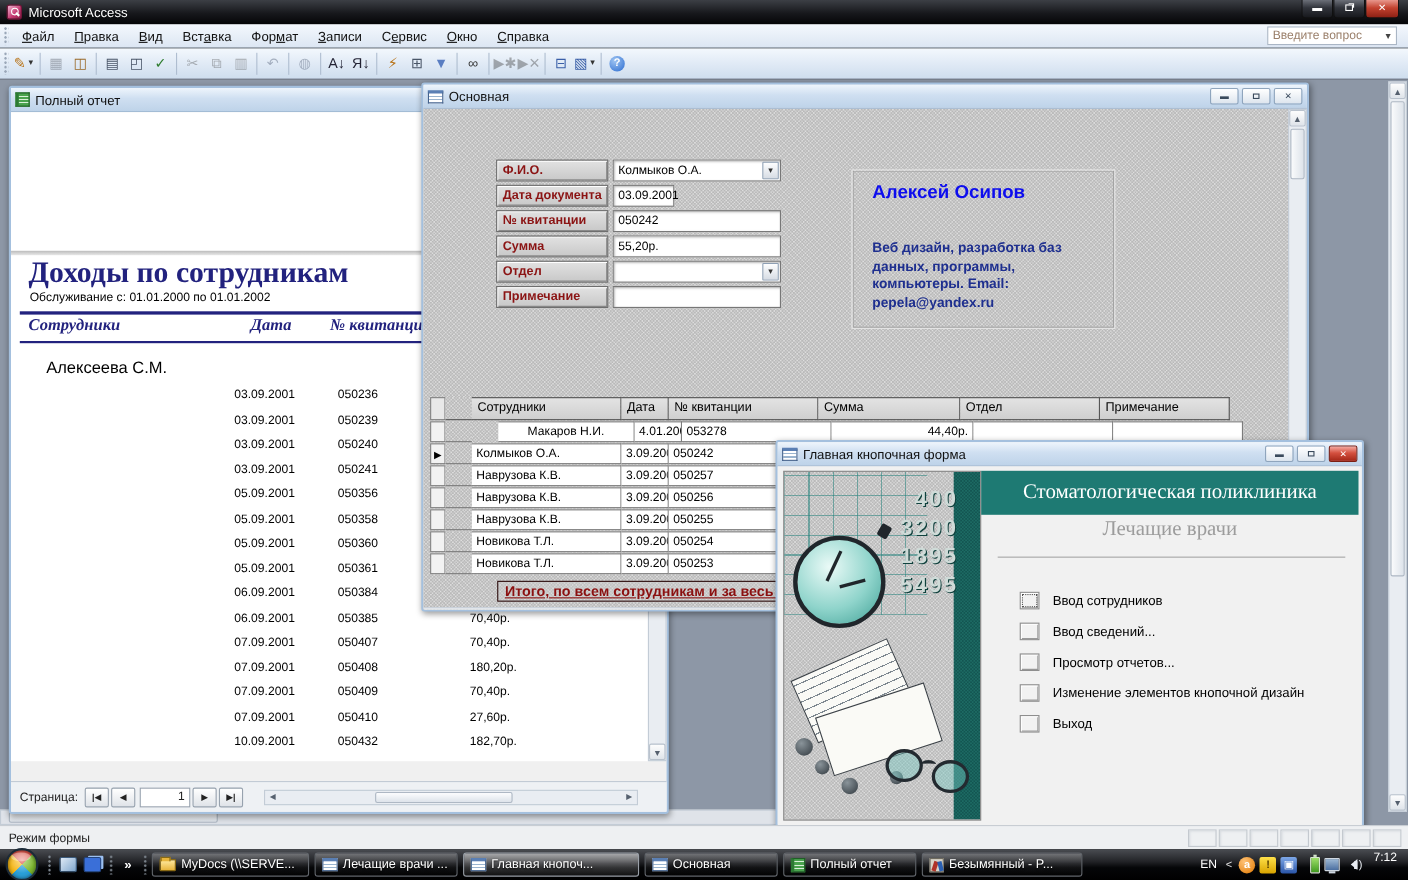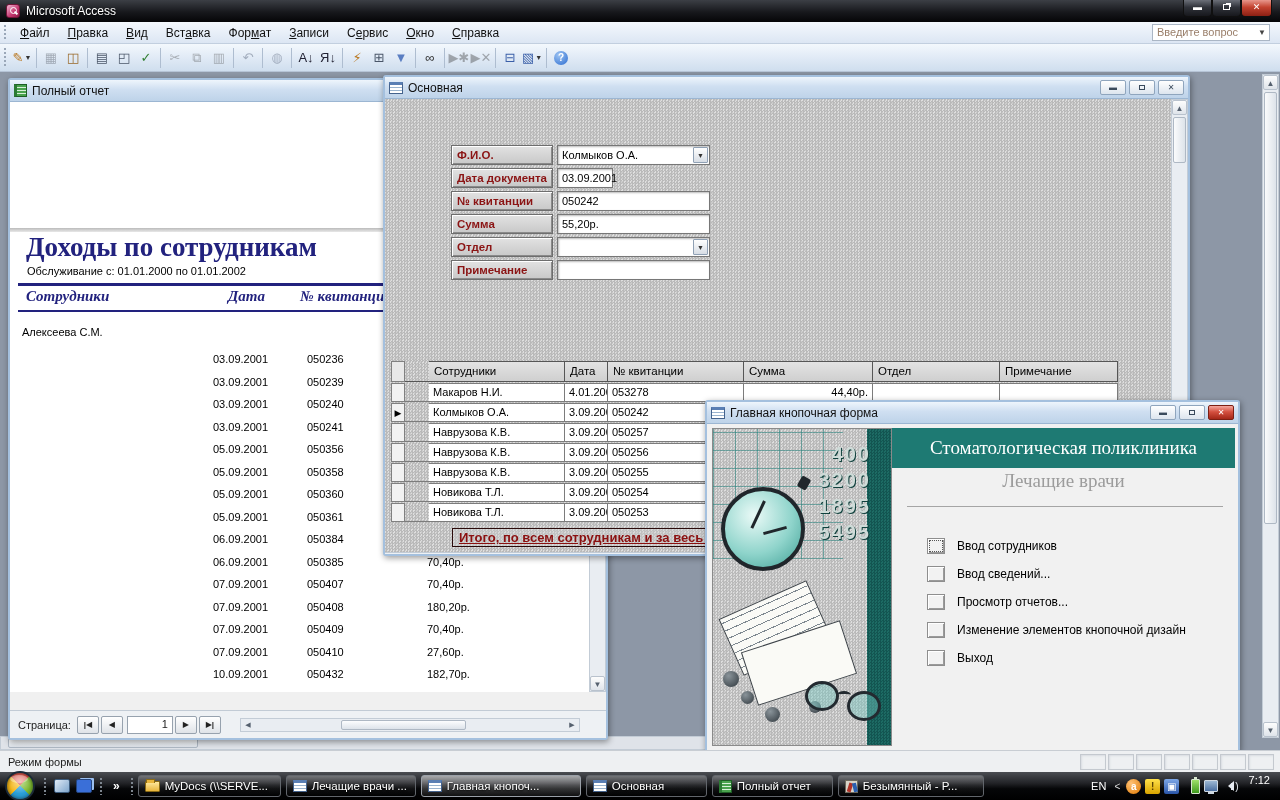--- a/index.html
+++ b/index.html
@@ -71,21 +71,21 @@
   
   #win-report{left:8px;top:78px;width:600px;height:662px;z-index:1;}
   #report-page{position:absolute;left:0;top:22px;width:580px;height:590px;background:#fff;overflow:hidden;}
   #rep-band{position:absolute;left:0;top:126px;width:580px;height:4px;background:linear-gradient(#bbb,#e8e8e8);}
   #rep-title{position:absolute;left:16px;top:130px;font-family:"Liberation Serif","DejaVu Serif",serif;
     font-weight:bold;font-size:27px;color:#22227e;}
   #rep-sub{position:absolute;left:17px;top:163px;font-size:11px;color:#000;}
   .rep-rule{position:absolute;left:8px;width:564px;background:#22227e;}
   .rep-colhead{position:absolute;top:186px;font-family:"Liberation Serif","DejaVu Serif",serif;font-style:italic;font-weight:bold;
     font-size:15px;color:#22227e;white-space:nowrap;}
-  #rep-group{position:absolute;left:12px;top:224px;font-size:11px;color:#000;}
+  #rep-group{position:absolute;left:32px;top:224px;font-size:15px;color:#000;}
   #rep-rows{position:absolute;left:0;top:248px;width:580px;}
   .rep-row{height:22.5px;position:relative;font-size:11px;color:#000;}
   .rep-row span{position:absolute;top:3px;white-space:nowrap;}
   .rr-date{left:203px;} .rr-rec{left:297px;} .rr-sum{left:417px;}
   #rep-bottom{position:absolute;left:0;bottom:0;width:596px;height:28px;background:#eef1f4;border-top:1px solid #c2cbd5;
     display:flex;align-items:center;font-size:11px;color:#222;}
   .navlab{margin:0 6px 0 8px;}
   .navbtn{width:22px;height:18px;border:1px solid #97a2ae;border-radius:2px;background:linear-gradient(#ffffff,#dfe3e8);
     font-size:8px;color:#222;text-align:center;line-height:16px;margin-right:2px;font-weight:bold;}
   .navbox{width:46px;height:18px;border:1px solid #97a2ae;background:#fff;font-size:11px;text-align:right;padding:1px 4px;margin:0 2px;}
@@ -478,35 +478,39 @@
             </div>
             <div class="fld-row" style="top: 138px;">
               <div class="fld-label">Отдел</div>
               <div class="fld-ctl" style="width: 153px;"><span></span><span class="combo-btn">▼</span></div>
             </div>
             <div class="fld-row" style="top: 161px;">
               <div class="fld-label">Примечание</div>
               <div class="fld-ctl" style="width: 153px;"><span></span></div>
             </div>
           </div>
+        <div id="biz-card">
+          <div id="biz-name">Алексей Осипов</div>
+          <div id="biz-body">Веб дизайн, разработка баз данных, программы, компьютеры. Email: pepela@yandex.ru</div>
+        </div>
         <div id="subform">
             <div class="sf-headrow">
               <div class="sf-sel" style="height: 21px;"></div>
               <div class="sf-gap tex" style="height: 21px; border-bottom: 1px solid rgb(86, 86, 86);"></div>
               <div class="sf-h" style="width: 136px;">Сотрудники</div>
               <div class="sf-h" style="width: 43px;">Дата</div>
               <div class="sf-h" style="width: 136px;">№ квитанции</div>
               <div class="sf-h" style="width: 129px;">Сумма</div>
               <div class="sf-h" style="width: 127px;">Отдел</div>
               <div class="sf-h" style="width: 118px;">Примечание</div>
             </div>
             <div class="sf-row">
               <div class="sf-sel" style="height: 19px; background: rgb(242, 242, 242);"></div>
               <div class="sf-gap tex" style="height: 19px; border-bottom: 1px solid rgb(124, 124, 124);"></div>
-              <div class="sf-c" style="width: 136px; text-align: left;">Макаров Н.И.</div>
+              <div class="sf-c" style="width: 124px; text-align: center; margin-left: 24px;">Макаров Н.И.</div>
               <div class="sf-c" style="width: 43px; text-align: right;">4.01.2001</div>
               <div class="sf-c" style="width: 136px; text-align: left;">053278</div>
               <div class="sf-c" style="width: 129px; text-align: right;">44,40р.</div>
               <div class="sf-c" style="width: 127px; text-align: left;"></div>
               <div class="sf-c" style="width: 118px; text-align: left;"></div>
             </div>
             <div class="sf-row">
               <div class="sf-sel" style="height: 19px; background: rgb(242, 242, 242);">▶</div>
               <div class="sf-gap tex" style="height: 19px; border-bottom: 1px solid rgb(124, 124, 124);"></div>
               <div class="sf-c" style="width: 136px; text-align: left;">Колмыков О.А.</div>

